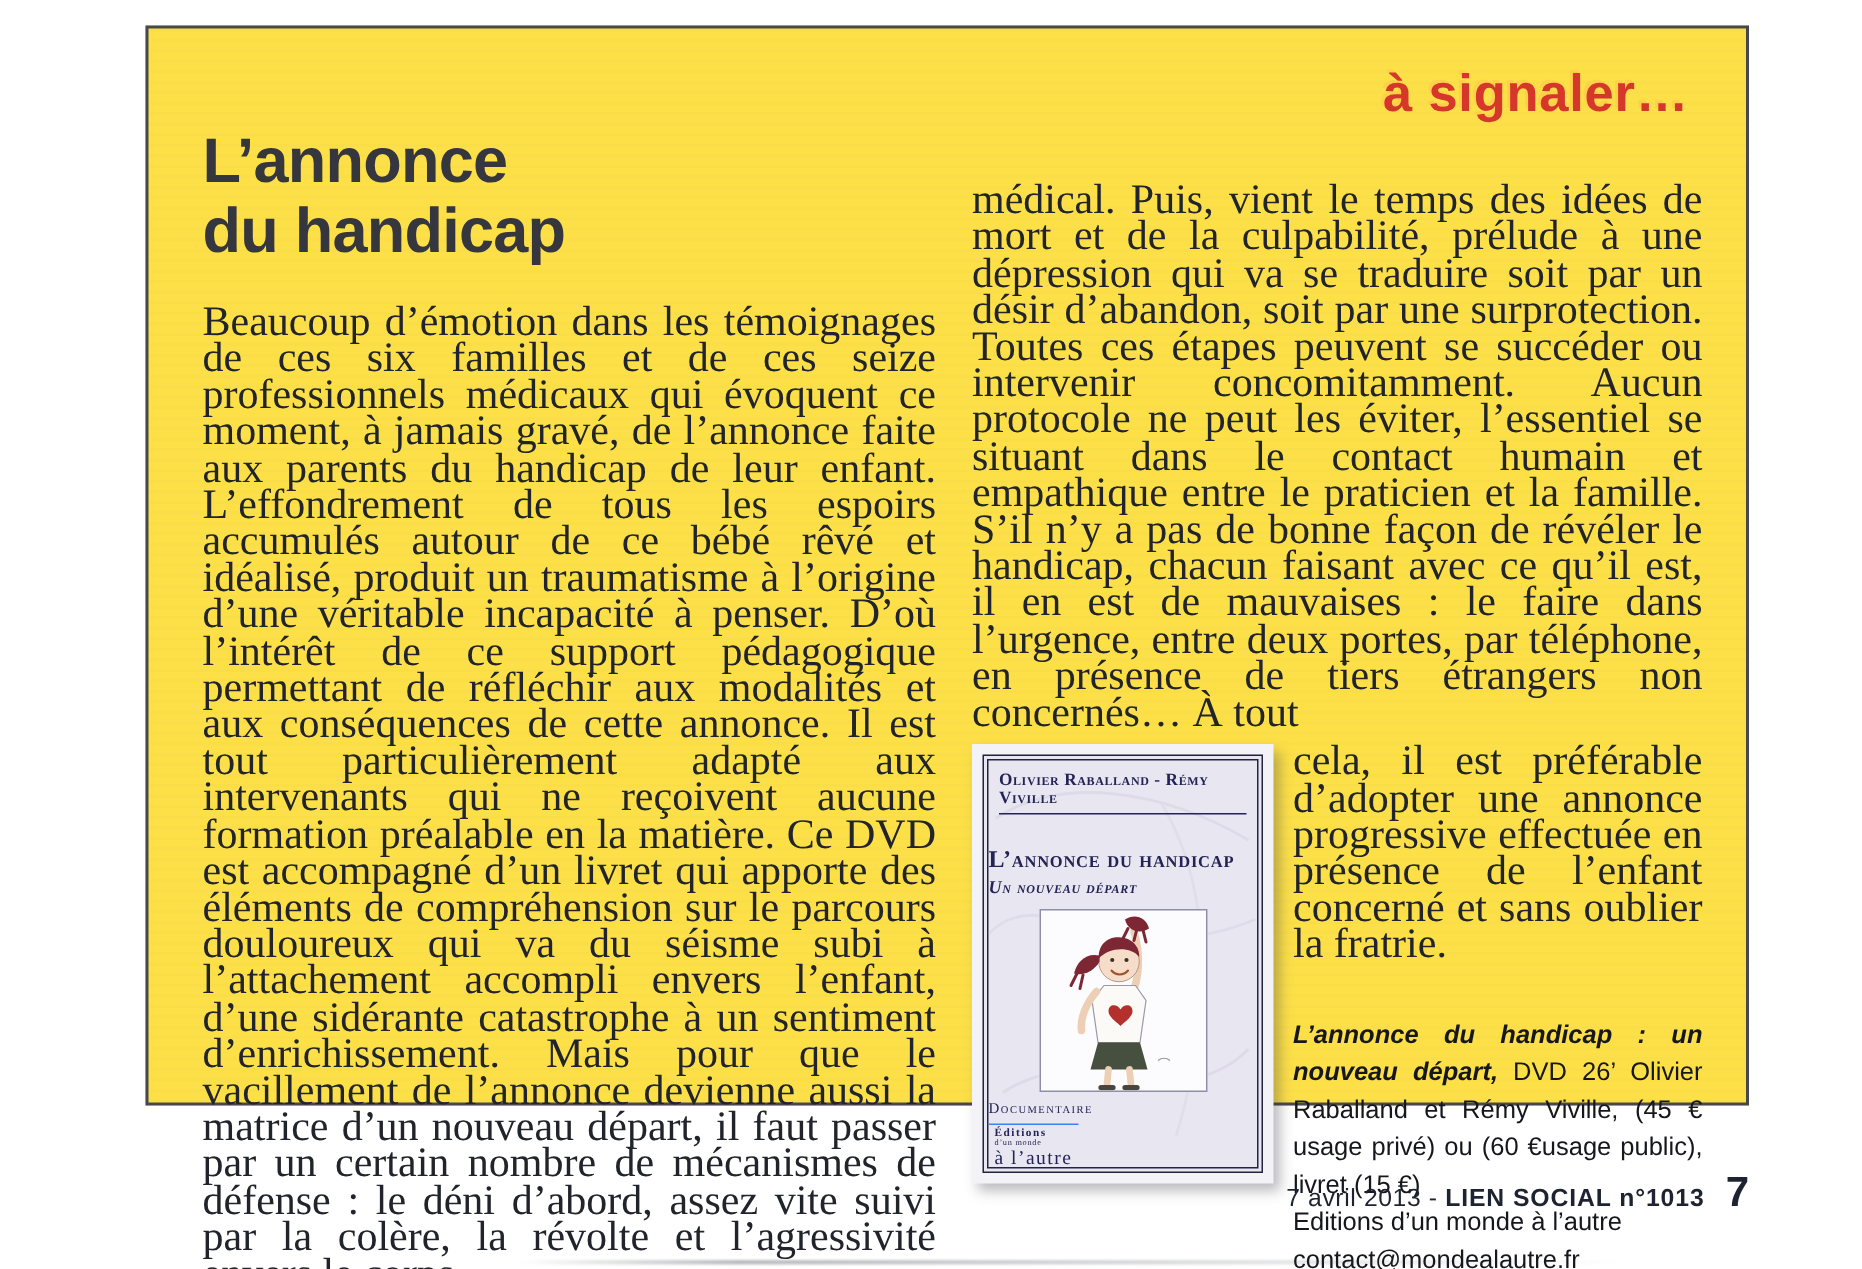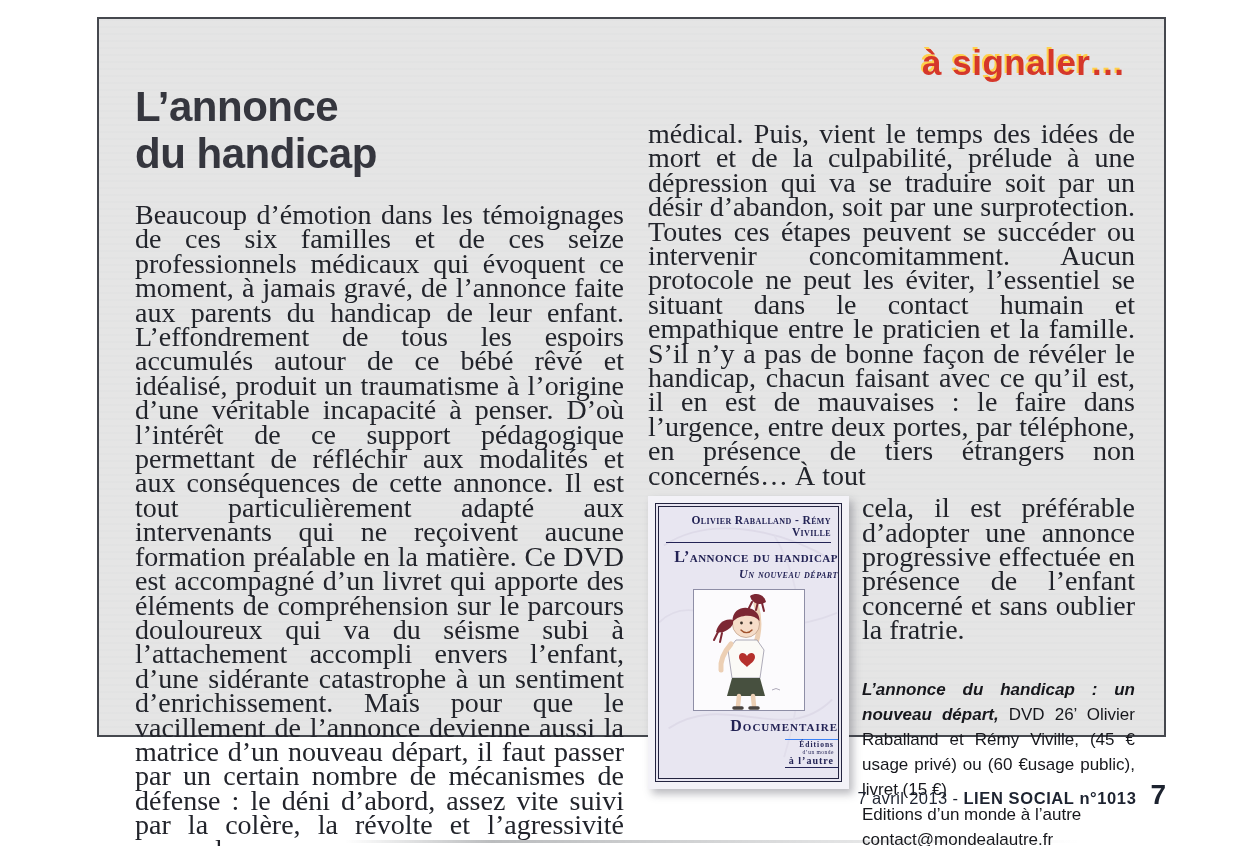--- a/index.html
+++ b/index.html
@@ -8,21 +8,21 @@
     background:#ffffff;
     font-family:"Liberation Sans", sans-serif;
     position:relative;
     overflow:hidden;
   }
   .page { position:absolute; inset:0; width:1241px; height:846px; }
 
   
   .panel {
     position:absolute; left:97px; top:17px; width:1069px; height:720px;
-    background:#e5e5e5;
+    background:#fde047;
     border:2px solid #45484e;
   }
   
   .panel::before {
     content:""; position:absolute; inset:0;
     background:
       repeating-linear-gradient(180deg, rgba(120,140,150,0.025) 0 2px, transparent 2px 7px);
     pointer-events:none;
   }
 
@@ -63,66 +63,66 @@
     padding:7px;
     box-shadow:4px 5px 8px rgba(60,60,75,0.35);
   }
   .dvd-frame {
     border:1px solid #23233f; padding:2px; height:100%;
     background:#e8e6f1;
   }
   .dvd-frame-inner {
     border:1px solid #23233f; height:100%;
     position:relative; overflow:hidden;
-    text-align:right; color:#232355;
+    text-align:left; color:#232355;
     padding-top:7px;
   }
   .dvd-ghost { position:absolute; inset:0; opacity:0.55; }
   .dvd-authors {
     position:relative;
     font-family:"Liberation Serif", serif;
     font-variant:small-caps; font-weight:bold;
     font-size:11.5px; letter-spacing:0.4px;
     border-bottom:1px solid #232355;
     margin:0 7px; padding-bottom:4px;
   }
   .dvd-title {
     position:relative;
     font-family:"Liberation Serif", serif;
     font-variant:small-caps; font-weight:bold;
-    font-size:16px; letter-spacing:0.5px; margin-top:5px;
+    font-size:16px; letter-spacing:0.5px; margin-top:22px;
   }
   .dvd-subtitle {
     position:relative;
     font-family:"Liberation Serif", serif;
     font-variant:small-caps; font-weight:bold; font-style:italic;
     font-size:12px; letter-spacing:0.5px; margin-top:1px;
   }
   .dvd-illus-box {
     position:relative;
     width:112px; height:122px; margin:7px auto 6px;
     background:#fcfbfd; border:1px solid #8e8ea6;
   }
   .dvd-genre {
     position:relative;
     font-family:"Liberation Serif", serif;
-    font-variant:small-caps; font-weight:bold;
-    font-size:16px; letter-spacing:1px;
+    font-variant:small-caps; font-weight:normal;
+    font-size:10px; letter-spacing:1px;
   }
   .dvd-logo {
     position:relative;
     display:inline-block; margin-top:4px;
     font-family:"Liberation Serif", serif;
     color:#232355; line-height:1.1;
     border-top:1px solid #3b82f6; border-bottom:1px solid #232355;
     padding:1px 4px;
   }
   .dvd-logo .l1 { font-size:7.5px; font-weight:bold; letter-spacing:1px; }
   .dvd-logo .l2 { font-size:5.5px; letter-spacing:0.5px; }
-  .dvd-logo .l3 { font-size:10px; font-weight:bold; letter-spacing:1px; }
+  .dvd-logo .l3 { font-size:13px; font-weight:normal; letter-spacing:1px; }
 
   .side-col { flex:1; min-width:0; }
 
   .caption {
     margin-top:34px;
     font-family:"Liberation Sans", sans-serif;
     font-size:17px; line-height:25px; color:#16171c;
   }
   .caption .just { text-align:justify; }
   .caption .lead { font-weight:bold; font-style:italic; }

